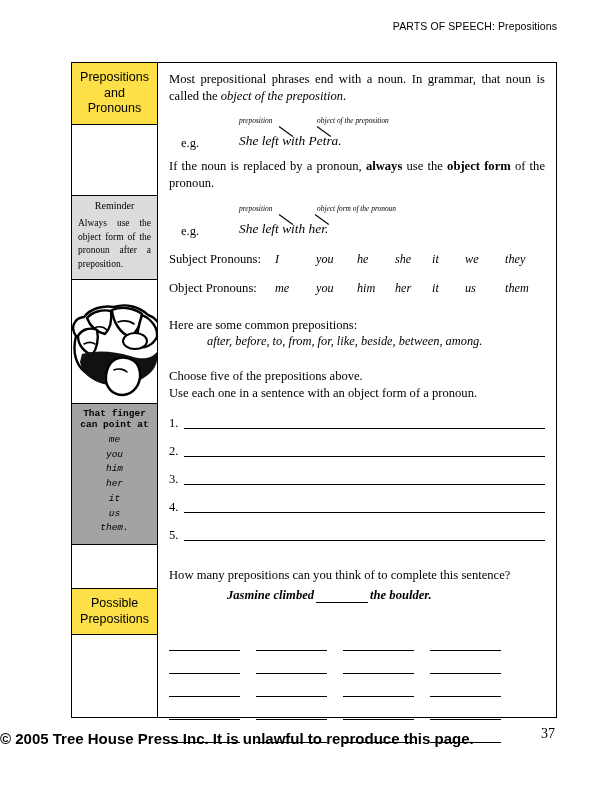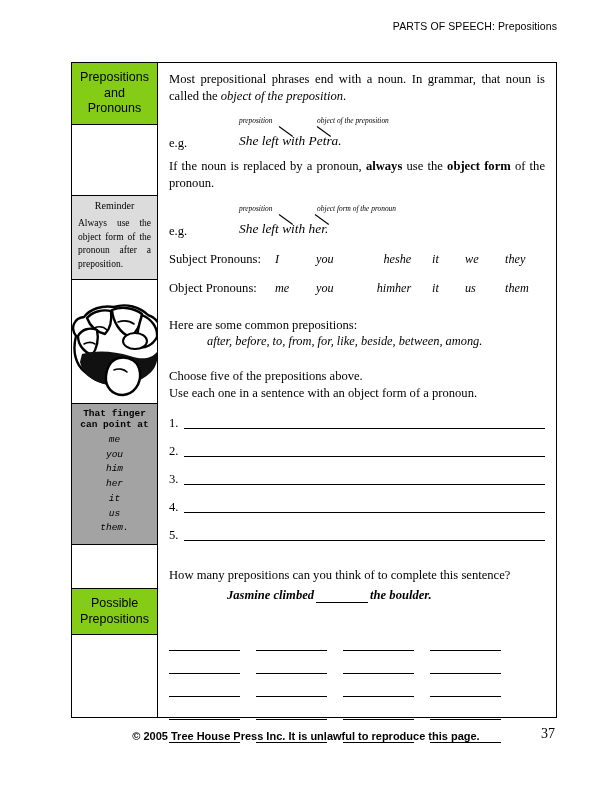--- a/index.html
+++ b/index.html
@@ -45,21 +45,21 @@
     border-right: 1px solid #000;
     box-sizing: border-box;
     display: flex;
     flex-direction: column;
   }
   .side-box {
     border-bottom: 1px solid #000;
     box-sizing: border-box;
   }
   .side-title {
-    background: #84cc16;
+    background: #fde047;
     font-family: "Liberation Sans", sans-serif;
     font-size: 12.5px;
     text-align: center;
     padding: 7px 4px 7px 4px;
     line-height: 1.25;
   }
   .side-blank-1 { height: 71px; background: #fff; }
 
   .reminder-box {
     background: #dcdcdc;
@@ -128,21 +128,21 @@
   .bold { font-weight: bold; }
 
   
   .example {
     position: relative;
     margin-top: 12px;
     height: 42px;
   }
   .eg-label {
     position: absolute;
-    left: 0;
+    left: 12px;
     top: 20px;
     font-size: 12.6px;
   }
   .eg-sentence {
     position: absolute;
     left: 70px;
     top: 17px;
     font-style: italic;
     font-size: 13.4px;
     white-space: nowrap;
@@ -172,21 +172,21 @@
     font-size: 12.6px;
   }
   .pron-label { width: 106px; flex: none; }
   .pron-item {
     font-style: italic;
     font-size: 12.2px;
     text-align: left;
   }
   .pw0 { width: 41px; }
   .pw1 { width: 41px; }
-  .pw2 { width: 38px; text-align: right; }
+  .pw2 { width: 38px; }
   .pw3 { width: 37px; }
   .pw4 { width: 33px; }
   .pw5 { width: 40px; }
   .pw6 { width: 40px; }
 
   .prep-intro { margin-top: 22px; }
   .prep-list {
     font-style: italic;
     font-size: 12.4px;
     margin-left: 38px;
@@ -256,23 +256,23 @@
     margin-right: 16px;
   }
   .blank-cell:last-child { margin-right: 0; }
 
   
   .footer {
     position: absolute;
     left: 0;
     right: 0;
     top: 730px;
-    text-align: center;
+    text-align: left;
     font-family: "Liberation Sans", sans-serif;
-    font-size: 11px;
+    font-size: 15px;
     font-weight: bold;
   }
   .page-num {
     position: absolute;
     right: 57px;
     top: 726px;
     font-size: 14px;
   }
 </style>
 </head>

